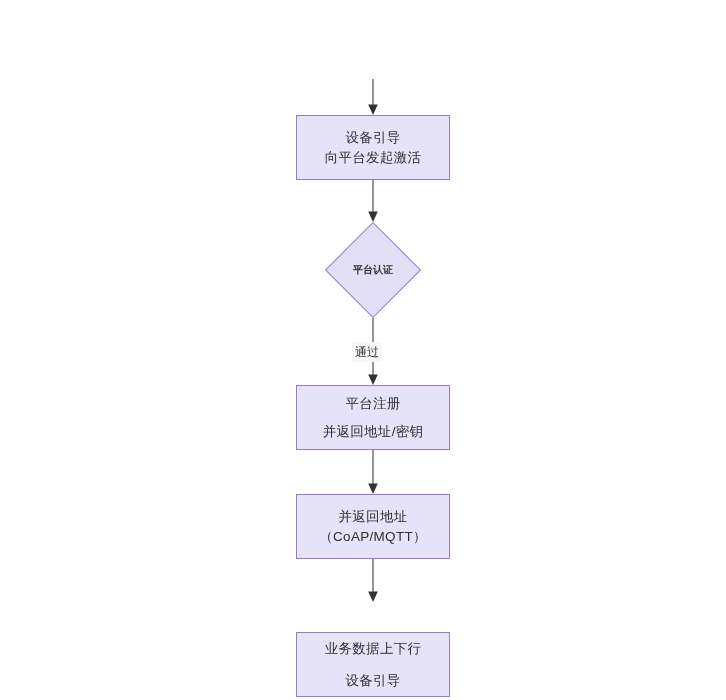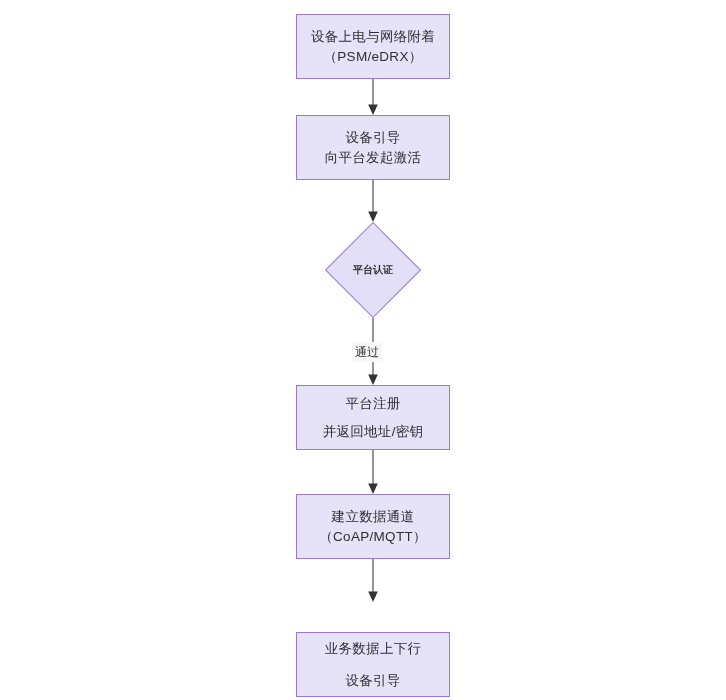--- a/index.html
+++ b/index.html
@@ -147,44 +147,40 @@
       <line class="edge-line" x1="373" y1="450" x2="373" y2="486"></line>
       <polygon class="edge-head" points="373,494 368.2,483.5 377.8,483.5"></polygon>
     </g>
 
     <g>
       <line class="edge-line" x1="373" y1="559" x2="373" y2="594"></line>
       <polygon class="edge-head" points="373,602 368.2,591.5 377.8,591.5"></polygon>
     </g>
   </svg>
 
-  <div class="node node-process node-n1">
-    <div class="node-line">设备上电与网络附着</div>
-    <div class="node-line">（PSM/eDRX）</div>
-  </div>
 
   <div class="node node-process node-n2">
     <div class="node-line">设备引导</div>
     <div class="node-line">向平台发起激活</div>
   </div>
 
   <div class="node node-decision">
     <div class="diamond-shape"></div>
     <div class="diamond-label">平台认证</div>
   </div>
 
   <div class="edge-label" style="left:352px; top:342px;">通过</div>
 
   <div class="node node-process node-n4">
     <div class="node-line">平台注册</div>
     <div class="node-line">并返回地址/密钥</div>
   </div>
 
   <div class="node node-process node-n5">
-    <div class="node-line">建立数据通道</div>
+    <div class="node-line">并返回地址</div>
     <div class="node-line">（CoAP/MQTT）</div>
   </div>
 
   <div class="node node-process node-n6">
     <div class="node-line">业务数据上下行</div>
     <div class="node-line">设备引导</div>
   </div>
 
 </div>
 

